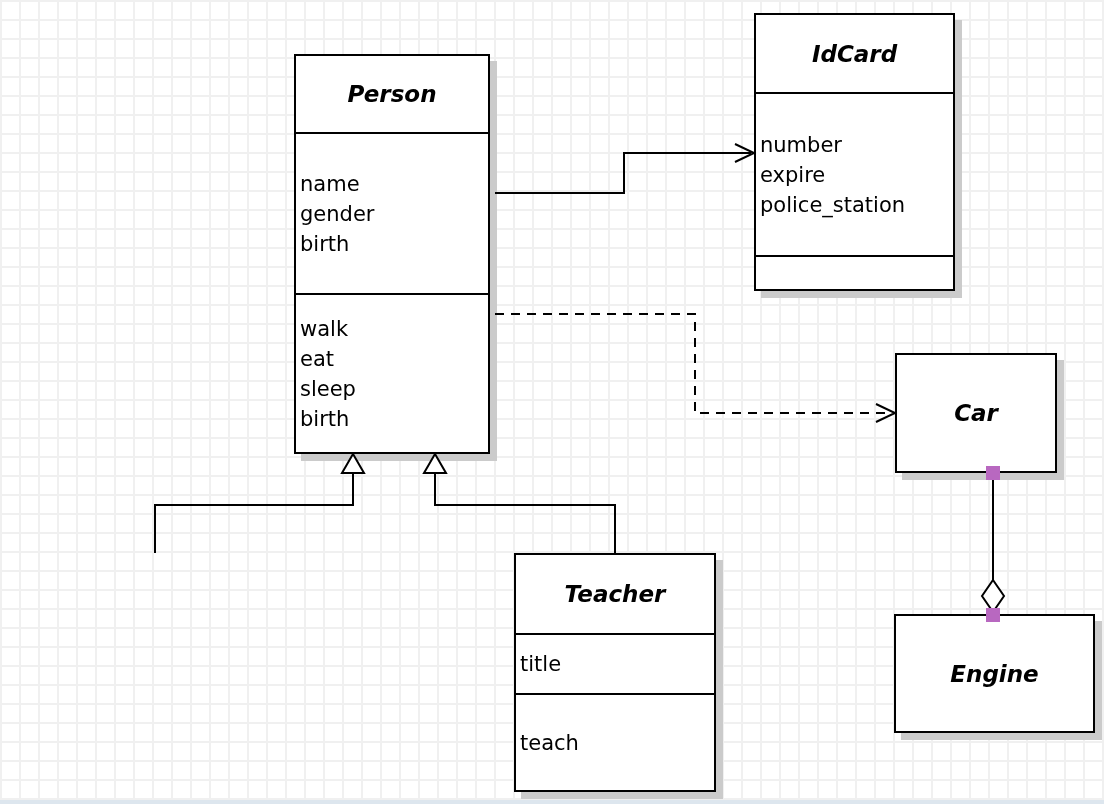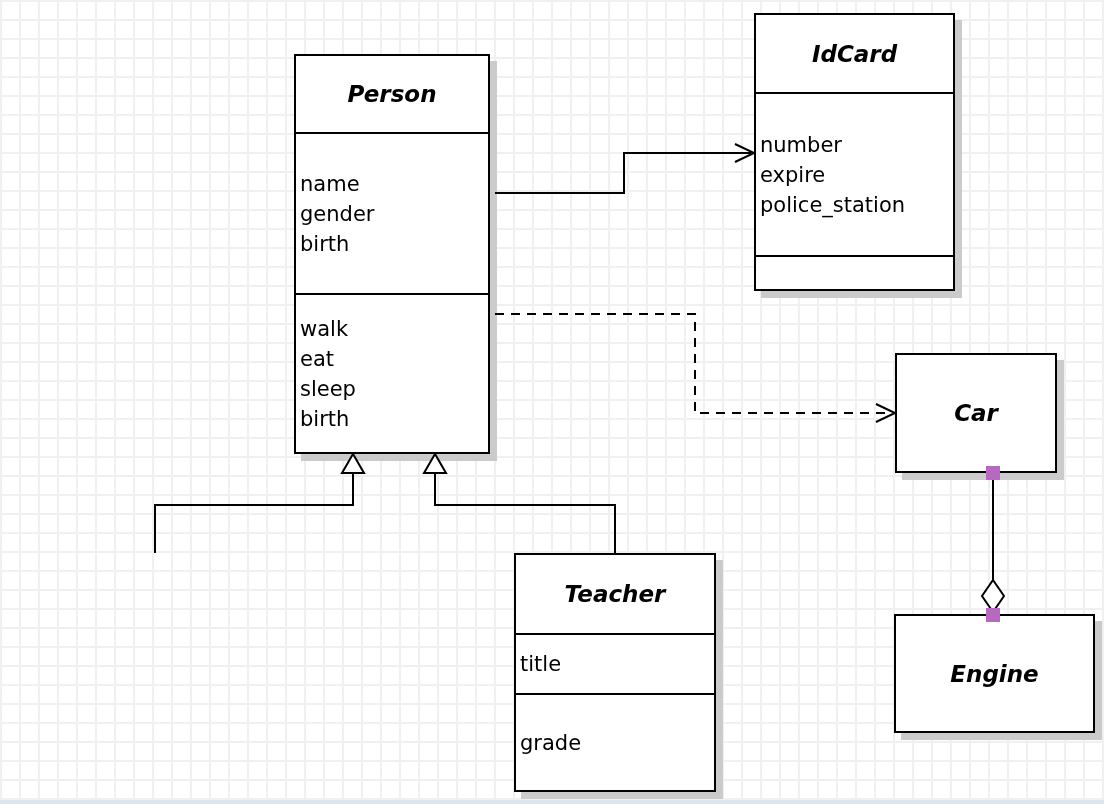--- a/index.html
+++ b/index.html
@@ -93,21 +93,21 @@
     <div class="uml-section grow"></div>
   </div>
 
 
   <div class="uml-class compartmented" style="left:514px;top:553px;width:202px;height:239px">
     <div class="uml-title" style="height:80px">Teacher</div>
     <div class="uml-section divided" style="height:60px">
       <div>title</div>
     </div>
     <div class="uml-section grow">
-      <div>grade</div>
+      <div>teach</div>
     </div>
   </div>
 
   <div class="uml-class" style="left:895px;top:353px;width:162px;height:120px">
     <div class="uml-title grow" style="flex-grow:1">Car</div>
   </div>
 
   <div class="uml-class" style="left:894px;top:614px;width:201px;height:119px">
     <div class="uml-title" style="flex-grow:1">Engine</div>
   </div>

